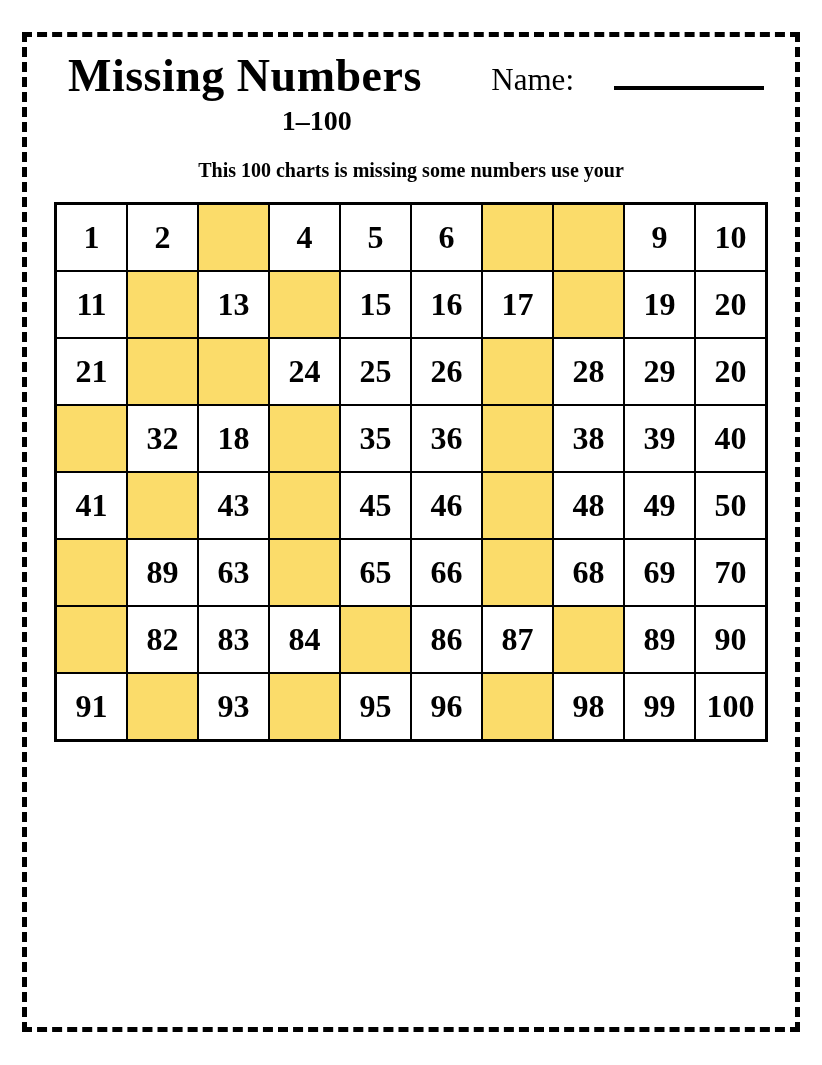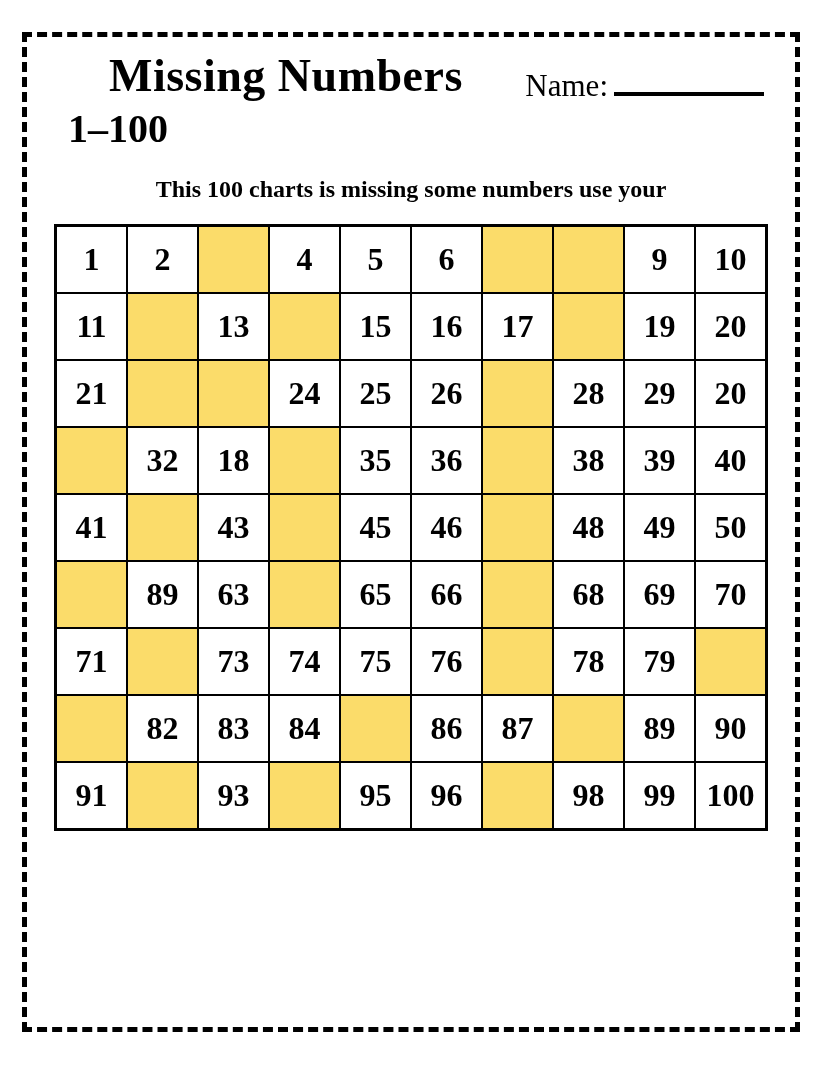--- a/index.html
+++ b/index.html
@@ -47,53 +47,53 @@
   .title-block {
     text-align: left;
   }
   .title-line1 {
     font-family: "Liberation Serif", serif;
     font-weight: bold;
     font-size: 46px;
     line-height: 1.15;
     letter-spacing: 0.5px;
     white-space: nowrap;
-    margin-left: 41px;
   }
   .title-line2 {
     font-family: "Liberation Serif", serif;
     font-weight: bold;
-    font-size: 40px;
+    font-size: 28px;
     line-height: 1.3;
-    text-align: left;
+    text-align: right;
     padding-right: 70px;
   }
   .name-block {
     display: flex;
     align-items: baseline;
-    margin-top: 18px;
+    margin-top: 12px;
     white-space: nowrap;
+    gap: 34px;
   }
   .name-label {
     font-family: "Liberation Serif", serif;
     font-size: 31px;
   }
   .name-line {
     display: inline-block;
     width: 150px;
     border-bottom: 4px solid #000000;
     margin-left: 6px;
     height: 14px;
   }
   .instructions {
     margin-top: 16px;
     text-align: center;
     font-family: "Liberation Serif", serif;
     font-weight: bold;
-    font-size: 24px;
+    font-size: 20px;
     line-height: 1.55;
     padding: 0 18px;
   }
   .chart-wrap {
     margin-top: 16px;
     display: flex;
     justify-content: center;
   }
   table.chart {
     border-collapse: collapse;
@@ -207,32 +207,20 @@
               <td>63</td>
               <td class="blank"></td>
               <td>65</td>
               <td>66</td>
               <td class="blank"></td>
               <td>68</td>
               <td>69</td>
               <td>70</td>
             </tr>
             <tr>
-              <td>71</td>
-              <td class="blank"></td>
-              <td>73</td>
-              <td>74</td>
-              <td>75</td>
-              <td>76</td>
-              <td class="blank"></td>
-              <td>78</td>
-              <td>79</td>
-              <td class="blank"></td>
-            </tr>
-            <tr>
               <td class="blank"></td>
               <td>82</td>
               <td>83</td>
               <td>84</td>
               <td class="blank"></td>
               <td>86</td>
               <td>87</td>
               <td class="blank"></td>
               <td>89</td>
               <td>90</td>

